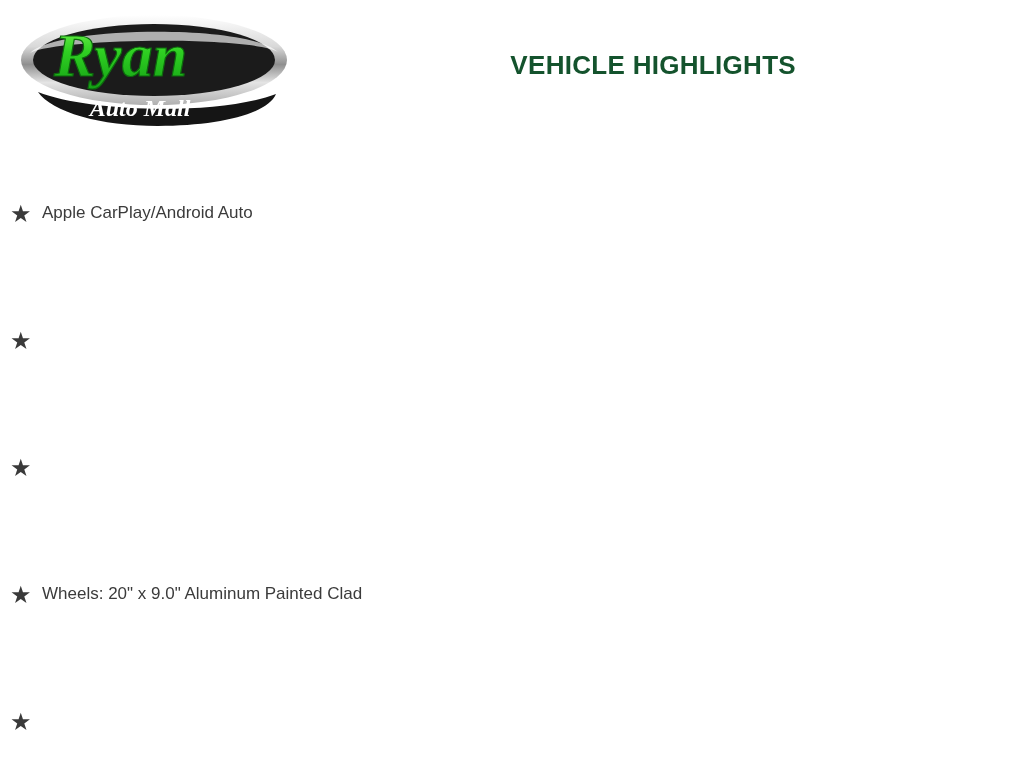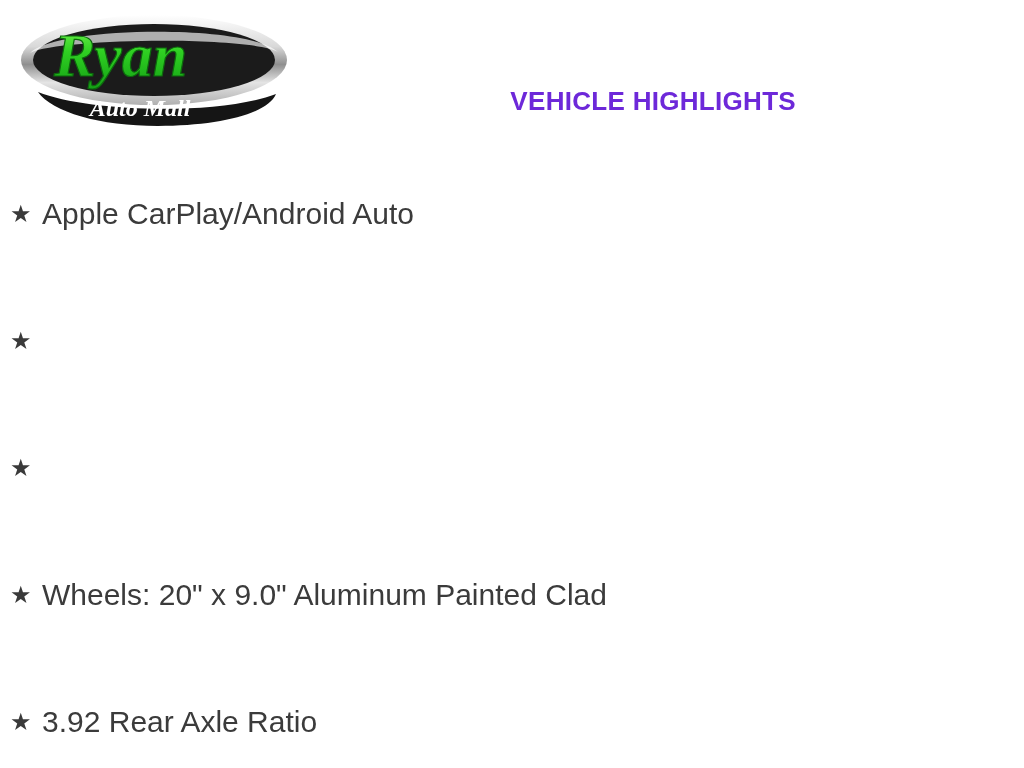--- a/index.html
+++ b/index.html
@@ -33,24 +33,23 @@
   }
   .logo svg {
     display: block;
   }
   .doc-title {
     position: absolute;
     right: 36px;
     top: 50px;
     font-size: 26px;
     font-weight: bold;
-    color: #6d28d9;
+    color: #14532d;
     letter-spacing: 0.3px;
     white-space: nowrap;
-    margin-top: 36px;
   }
 
   
   .highlights {
     position: absolute;
     left: 0;
     top: 150px;
     width: 1024px;
     list-style: none;
     margin: 0;
@@ -66,21 +65,21 @@
   .star-icon {
     display: inline-block;
     width: 32px;
     min-width: 32px;
     font-size: 24px;
     line-height: 1;
     color: #3a3a3a;
     text-align: left;
   }
   .highlight-text {
-    font-size: 30px;
+    font-size: 17px;
     color: #3b3b3b;
     line-height: 1.1;
     white-space: nowrap;
   }
 </style>
 </head>
 <body>
 
 <div class="page">
 
@@ -128,17 +127,16 @@
     </li>
     <li class="highlight-item">
       <span class="star-icon">★</span>
     </li>
     <li class="highlight-item">
       <span class="star-icon">★</span>
       <span class="highlight-text">Wheels: 20" x 9.0" Aluminum Painted Clad</span>
     </li>
     <li class="highlight-item">
       <span class="star-icon">★</span>
-      <span class="highlight-text">3.92 Rear Axle Ratio</span>
     </li>
   </ul>
 
 </div>
 
 </body></html>

